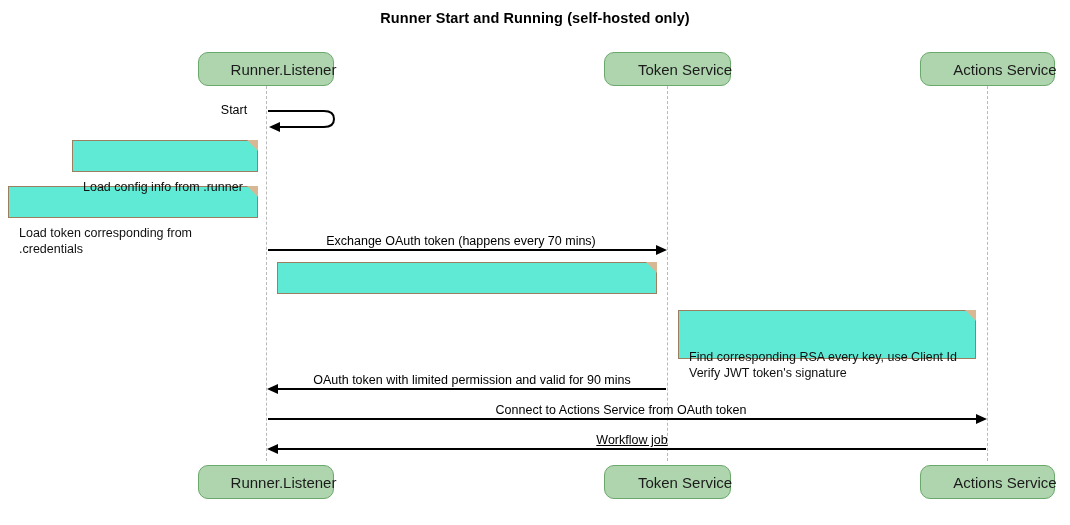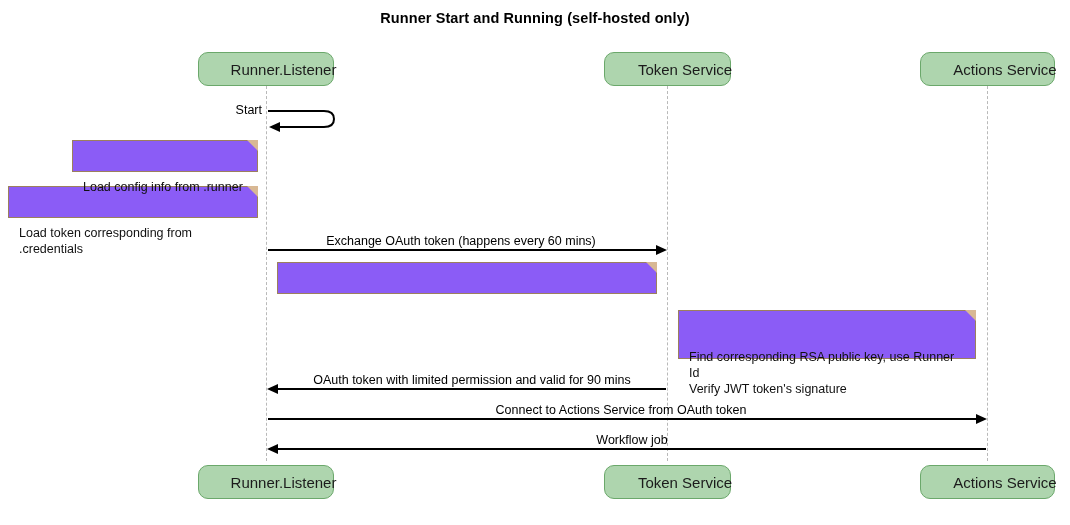--- a/index.html
+++ b/index.html
@@ -56,21 +56,21 @@
     font-size: 15px;
     color: #1b1b1b;
     box-sizing: border-box;
     white-space: nowrap;
     padding-left: 35px;
   }
 
   
   .note {
     position: absolute;
-    background: #8b5cf6;
+    background: #5eead4;
     border: 1px solid #9c7f5e;
     box-sizing: border-box;
     font-size: 12.5px;
     line-height: 16px;
     color: #101010;
     padding: 6px 10px 6px 10px;
     white-space: pre-line;
   }
   .note .fold {
     position: absolute;
@@ -135,64 +135,64 @@
   <div class="participant" style="left:198px; top:52px; width:136px;">
     <span>Runner.Listener</span>
   </div>
   <div class="participant" style="left:604px; top:52px; width:127px;">
     <span>Token Service</span>
   </div>
   <div class="participant" style="left:920px; top:52px; width:135px;">
     <span>Actions Service</span>
   </div>
 
-  <div class="msg-label" style="left:206px; top:103px; width:56px; text-align:right;">Start</div>
+  <div class="msg-label" style="left:206px; top:103px; width:56px; ">Start</div>
   <div class="self-loop" style="left:266px; top:107px;">
     <svg width="76" height="26" viewBox="0 0 76 26">
       <path d="M 2 4 L 58 4 Q 68 4 68 12 Q 68 20 58 20 L 14 20" fill="none" stroke="#000000" stroke-width="2"></path>
       <polygon points="14,15 14,25 3,20" fill="#000000"></polygon>
     </svg>
   </div>
 
   <div class="note" style="left:72px; top:140px; width:186px; height:32px;">
     <span class="fold"></span>
     <span class="note-text">Load config info from .runner</span>
   </div>
 
   <div class="note" style="left:8px; top:186px; width:250px; height:32px;">
     <span class="fold"></span>
     <span class="note-text">Load token corresponding from .credentials</span>
   </div>
 
-  <div class="msg-label" style="left:266px; top:234px; width:390px;">Exchange OAuth token (happens every 60 mins)</div>
+  <div class="msg-label" style="left:266px; top:234px; width:390px;">Exchange OAuth token (happens every 70 mins)</div>
   <div class="msg" style="left:268px; top:249px; width:388px;">
     <span class="arrow-head right"></span>
   </div>
 
   <div class="note" style="left:277px; top:262px; width:380px; height:32px;">
     <span class="fold"></span>
   </div>
 
   <div class="note" style="left:678px; top:310px; width:298px; height:49px;">
     <span class="fold"></span>
-    <span class="note-text">Find corresponding RSA public key, use Runner Id
+    <span class="note-text">Find corresponding RSA every key, use Client Id
 Verify JWT token's signature</span>
   </div>
 
   <div class="msg-label" style="left:278px; top:373px; width:388px;">OAuth token with limited permission and valid for 90 mins</div>
   <div class="msg" style="left:278px; top:388px; width:388px;">
     <span class="arrow-head left"></span>
   </div>
 
   <div class="msg-label" style="left:266px; top:403px; width:710px;">Connect to Actions Service from OAuth token</div>
   <div class="msg" style="left:268px; top:418px; width:708px;">
     <span class="arrow-head right"></span>
   </div>
 
-  <div class="msg-label" style="left:278px; top:433px; width:708px;">Workflow job</div>
+  <div class="msg-label" style="left:278px; top:433px; width:708px;text-decoration:underline;">Workflow job</div>
   <div class="msg" style="left:278px; top:448px; width:708px;">
     <span class="arrow-head left"></span>
   </div>
 
   <div class="participant" style="left:198px; top:465px; width:136px;">
     <span>Runner.Listener</span>
   </div>
   <div class="participant" style="left:604px; top:465px; width:127px;">
     <span>Token Service</span>
   </div>

